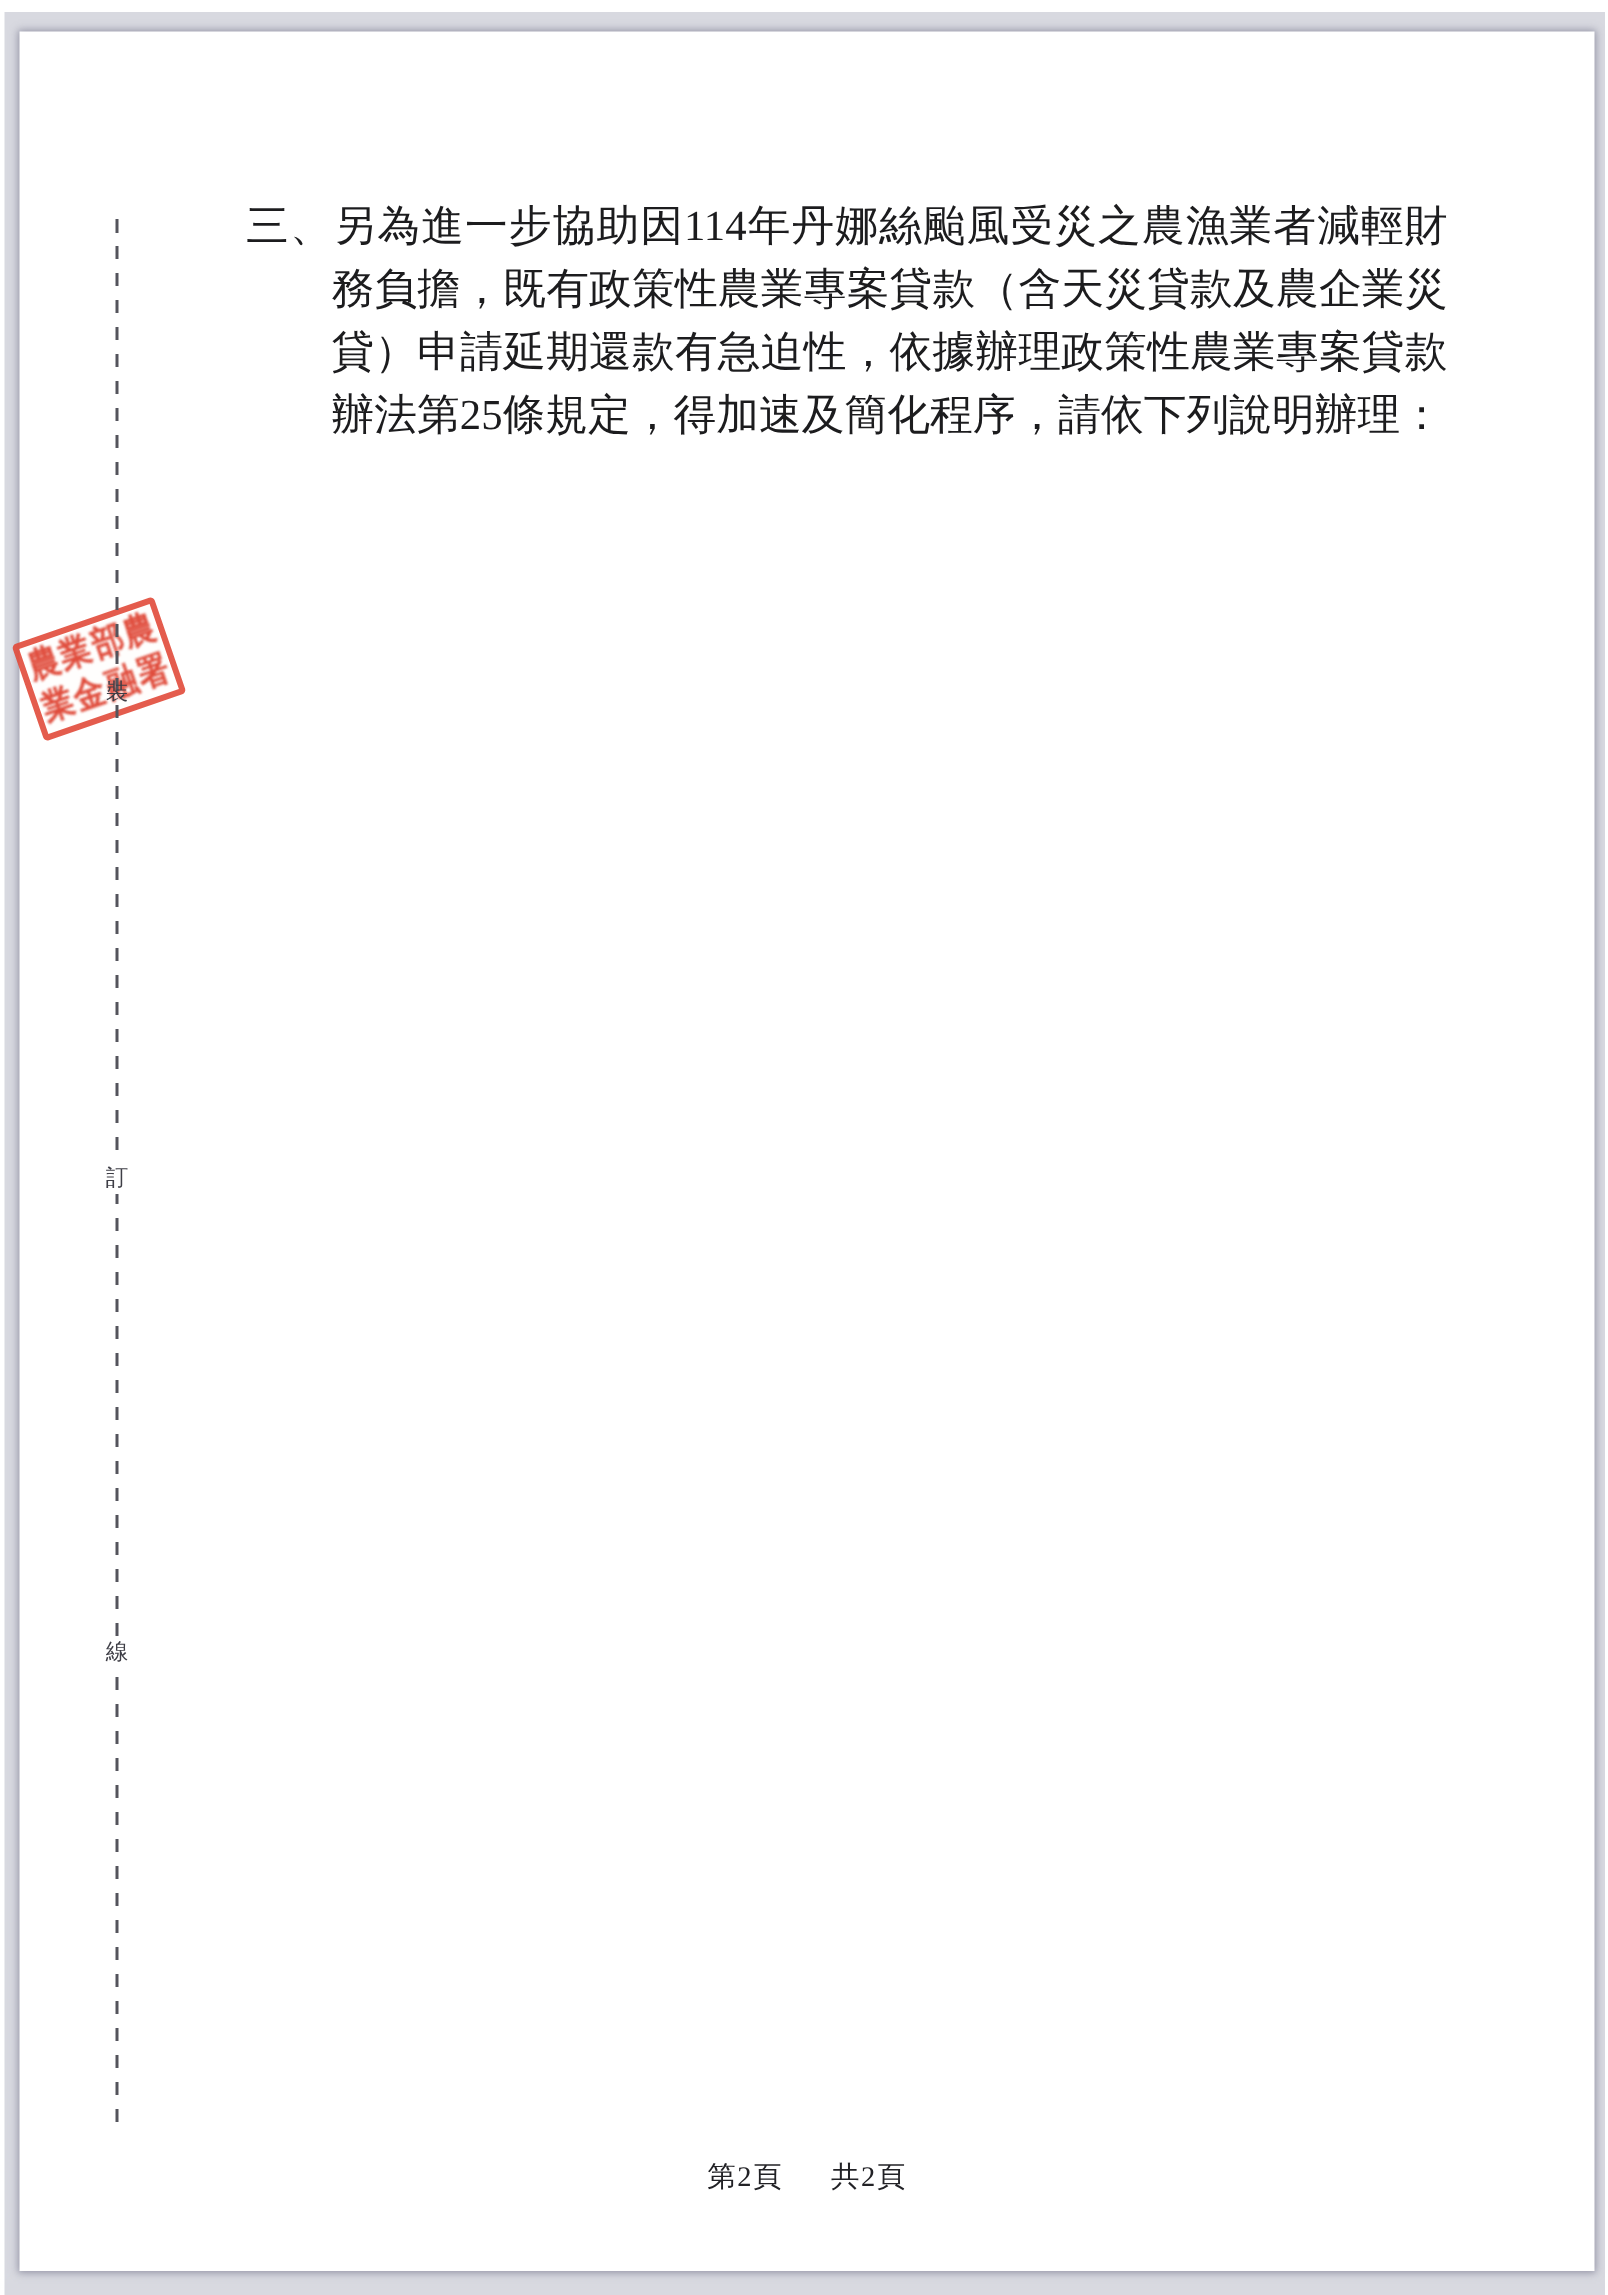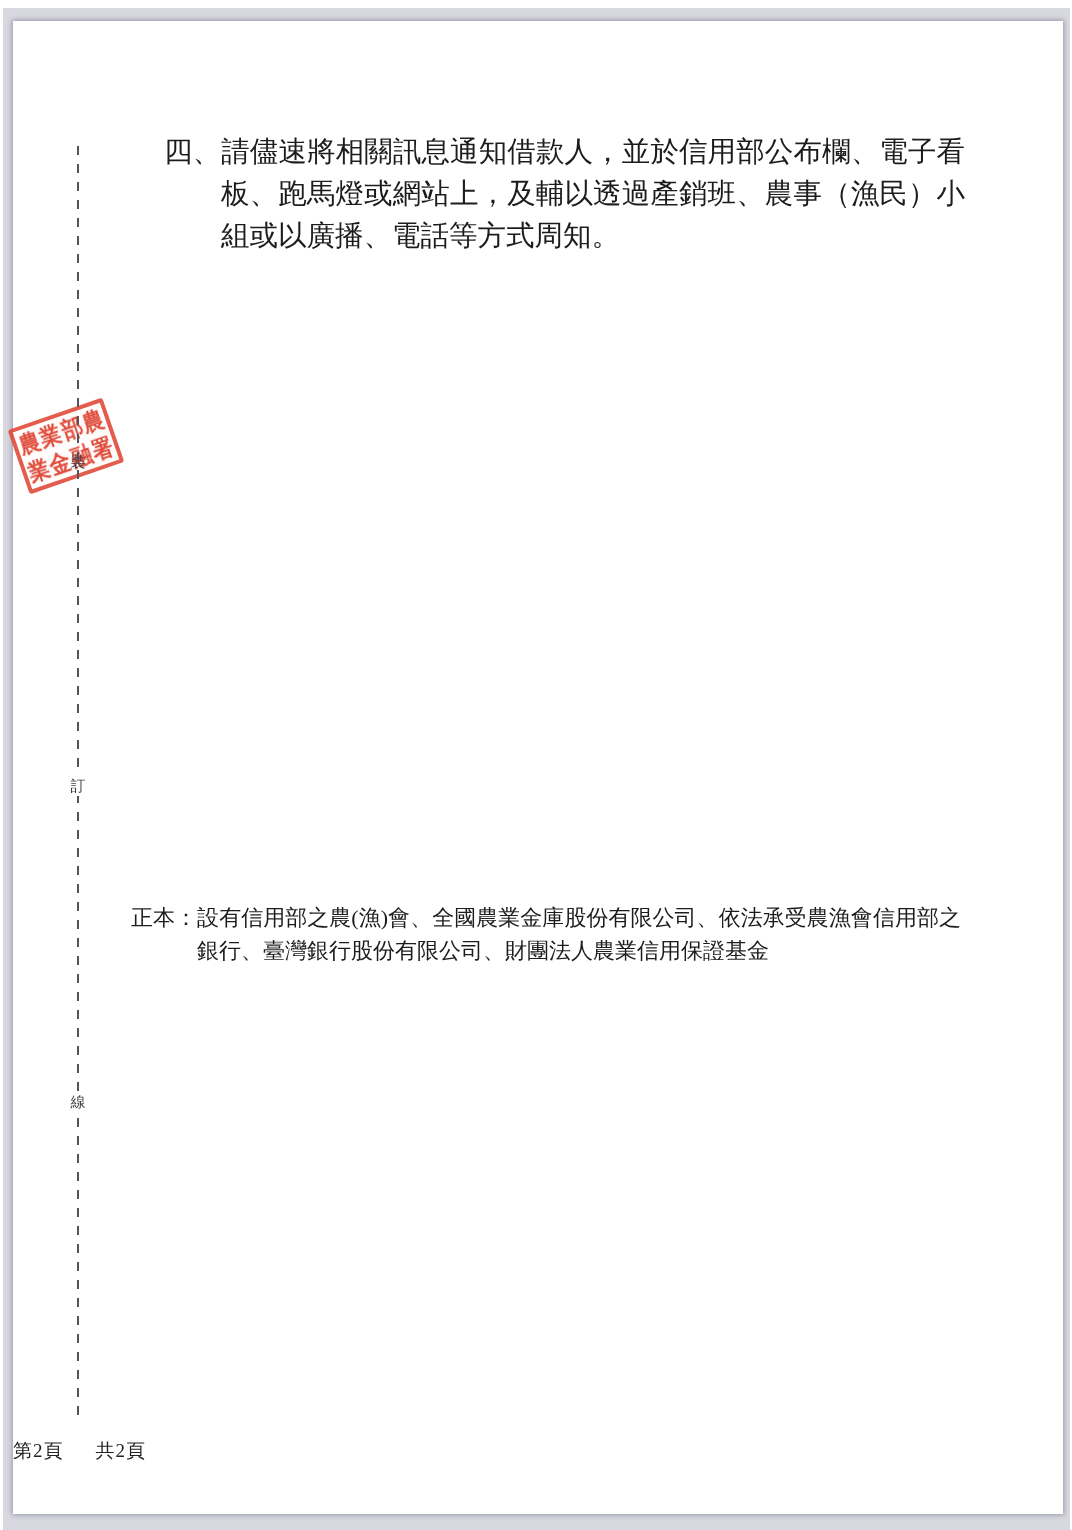--- a/index.html
+++ b/index.html
@@ -111,21 +111,21 @@
   .recipients p {
     margin: 0;
     padding-left: 66px;
     text-indent: -66px;
   }
   
   .page-footer {
     position: absolute;
     left: 13px; top: 1438px;
     width: 1050px;
-    text-align: left;
+    text-align: center;
     font-size: 19px;
     letter-spacing: 1px;
     color: #222226;
     z-index: 2;
   }
   .page-footer .gap { display: inline-block; width: 32px; }
 </style>
 </head>
 <body>
 
@@ -144,22 +144,21 @@
     <span class="seal-glyph">署</span>
   </div>
 </div>
 
 <div class="binding-line"></div>
 <span class="binding-char bc-zhuang">裝</span>
 <span class="binding-char bg bc-ding">訂</span>
 <span class="binding-char bg bc-xian">線</span>
 
 <div class="body-text">
-  <p><span>四、</span><span>請儘速將相關訊息通知借款人，並於信用部公布欄、電子看板、跑馬燈或網站上，及輔以透過產銷班、農事（漁民）小組或以廣播、電話等方式周知。</span></p>
+  <p><span>三、</span><span>另為進一步協助因114年丹娜絲颱風受災之農漁業者減輕財務負擔，既有政策性農業專案貸款（含天災貸款及農企業災貸）申請延期還款有急迫性，依據辦理政策性農業專案貸款辦法第25條規定，得加速及簡化程序，請依下列說明辦理：</span></p>
 </div>
 
 <div class="recipients">
-  <p><span>正本：</span><span>設有信用部之農(漁)會、全國農業金庫股份有限公司、依法承受農漁會信用部之銀行、臺灣銀行股份有限公司、財團法人農業信用保證基金</span></p>
 </div>
 
 <div class="page-footer">
   <span>第2頁</span><span class="gap"></span><span>共2頁</span>
 </div>
 
 </body></html>

